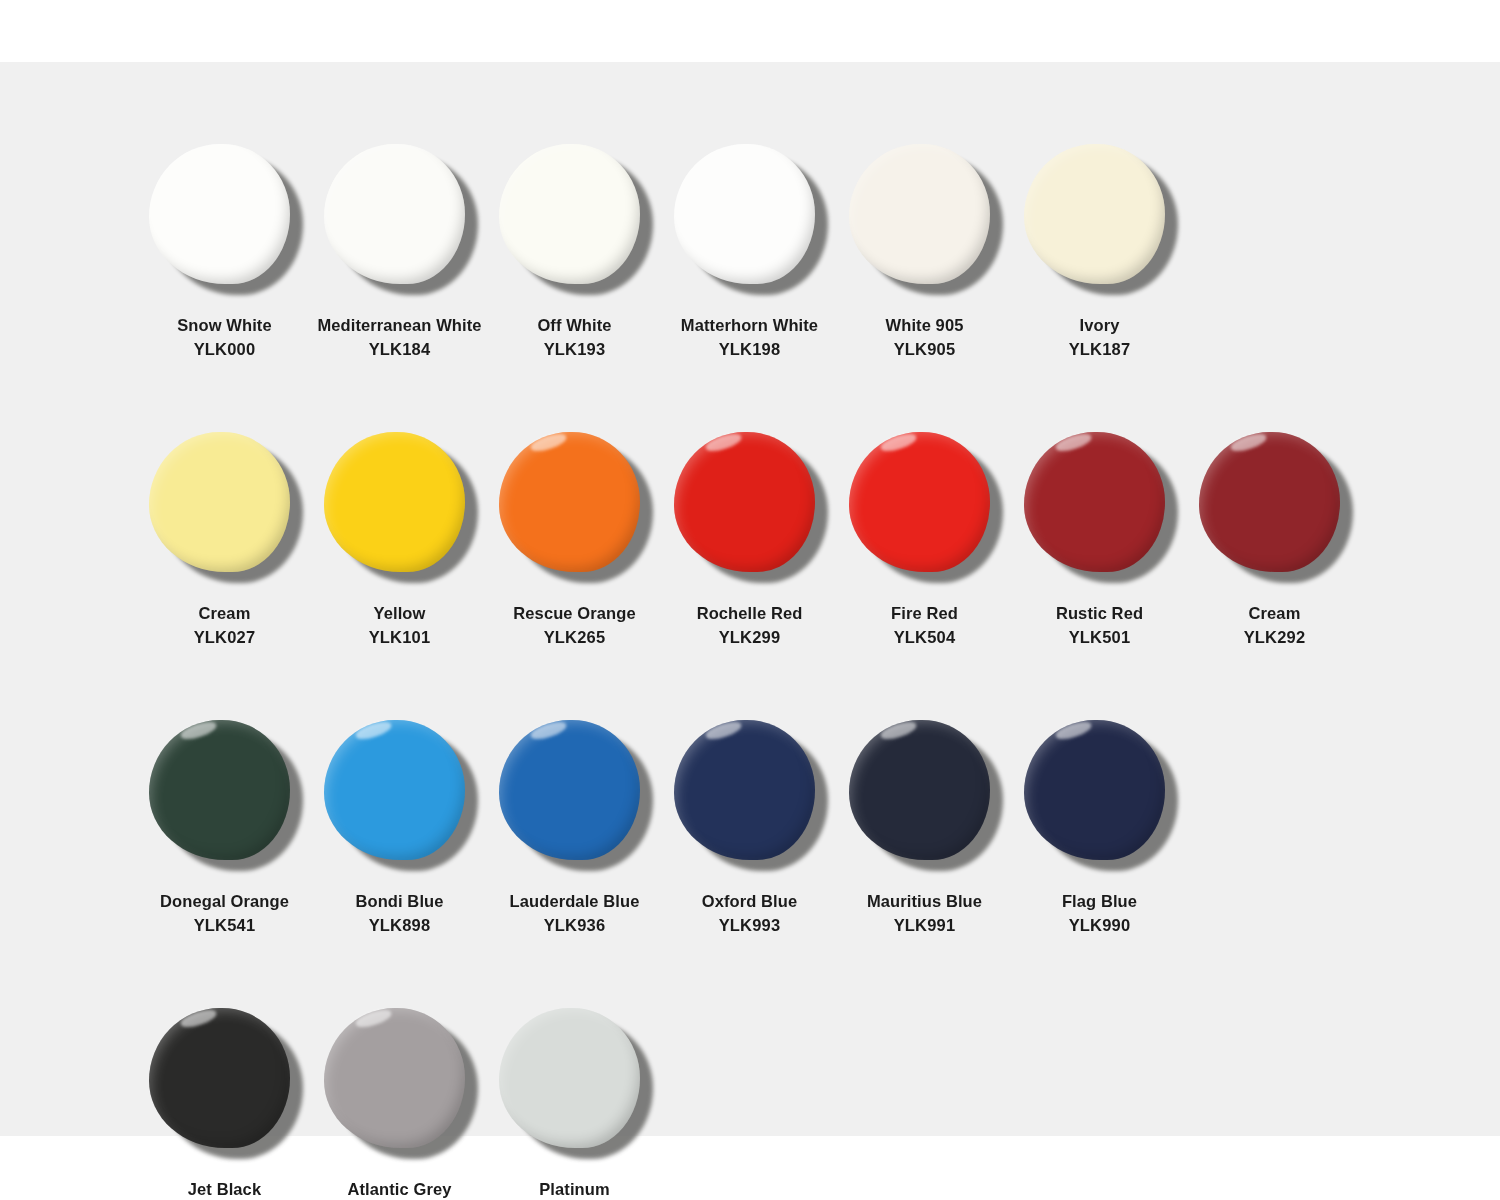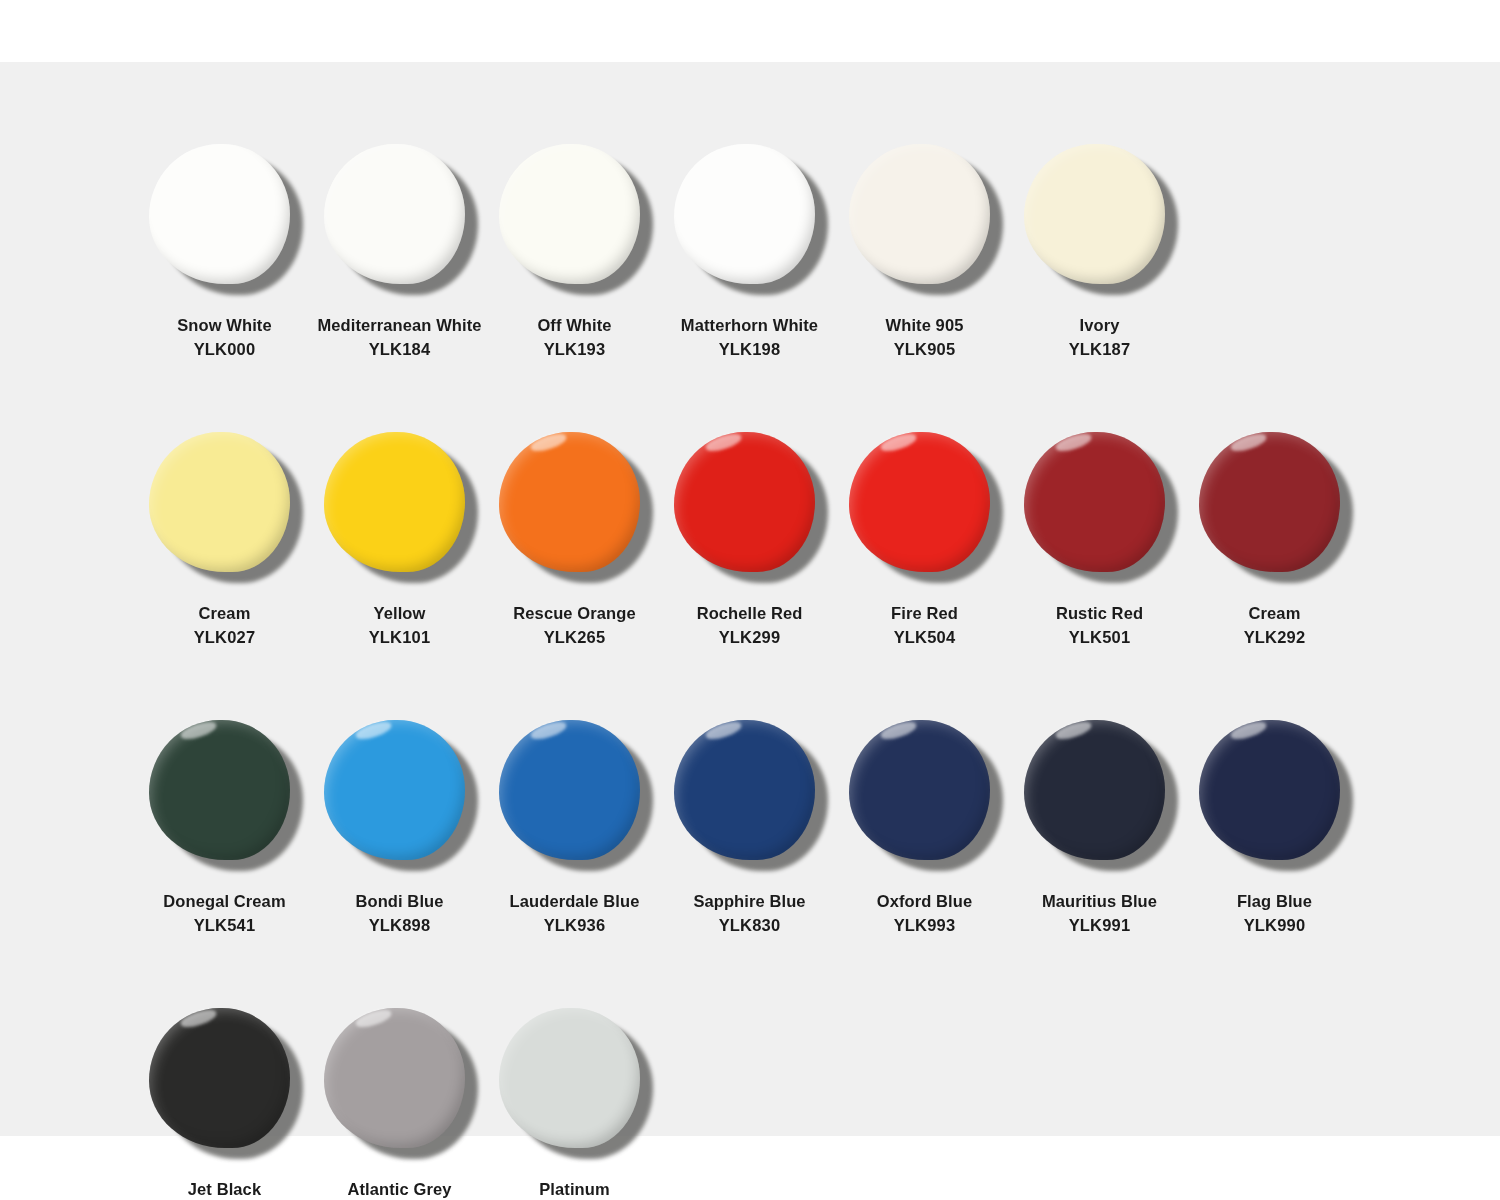--- a/index.html
+++ b/index.html
@@ -291,21 +291,21 @@
       <div class="row-gap"></div>
       <div class="swatch-row">
         <div class="swatch-cell">
           <div class="blob-stage">
             <div class="blob-shadow" style="background: rgb(109, 109, 107);"></div>
             <div class="blob" style="background: rgb(46, 68, 57);">
               <div class="blob-gloss"></div>
             </div>
           </div>
           <div class="swatch-labels">
-            <div class="swatch-name">Donegal Cream</div>
+            <div class="swatch-name">Donegal Orange</div>
             <div class="swatch-code">YLK541</div>
           </div>
         </div>
         <div class="swatch-cell">
           <div class="blob-stage">
             <div class="blob-shadow" style="background: rgb(109, 109, 107);"></div>
             <div class="blob" style="background: rgb(44, 154, 222);">
               <div class="blob-gloss"></div>
             </div>
           </div>
@@ -317,32 +317,20 @@
         <div class="swatch-cell">
           <div class="blob-stage">
             <div class="blob-shadow" style="background: rgb(109, 109, 107);"></div>
             <div class="blob" style="background: rgb(32, 104, 179);">
               <div class="blob-gloss"></div>
             </div>
           </div>
           <div class="swatch-labels">
             <div class="swatch-name">Lauderdale Blue</div>
             <div class="swatch-code">YLK936</div>
-          </div>
-        </div>
-        <div class="swatch-cell">
-          <div class="blob-stage">
-            <div class="blob-shadow" style="background: rgb(109, 109, 107);"></div>
-            <div class="blob" style="background: rgb(30, 63, 119);">
-              <div class="blob-gloss"></div>
-            </div>
-          </div>
-          <div class="swatch-labels">
-            <div class="swatch-name">Sapphire Blue</div>
-            <div class="swatch-code">YLK830</div>
           </div>
         </div>
         <div class="swatch-cell">
           <div class="blob-stage">
             <div class="blob-shadow" style="background: rgb(109, 109, 107);"></div>
             <div class="blob" style="background: rgb(35, 50, 90);">
               <div class="blob-gloss"></div>
             </div>
           </div>
           <div class="swatch-labels">

